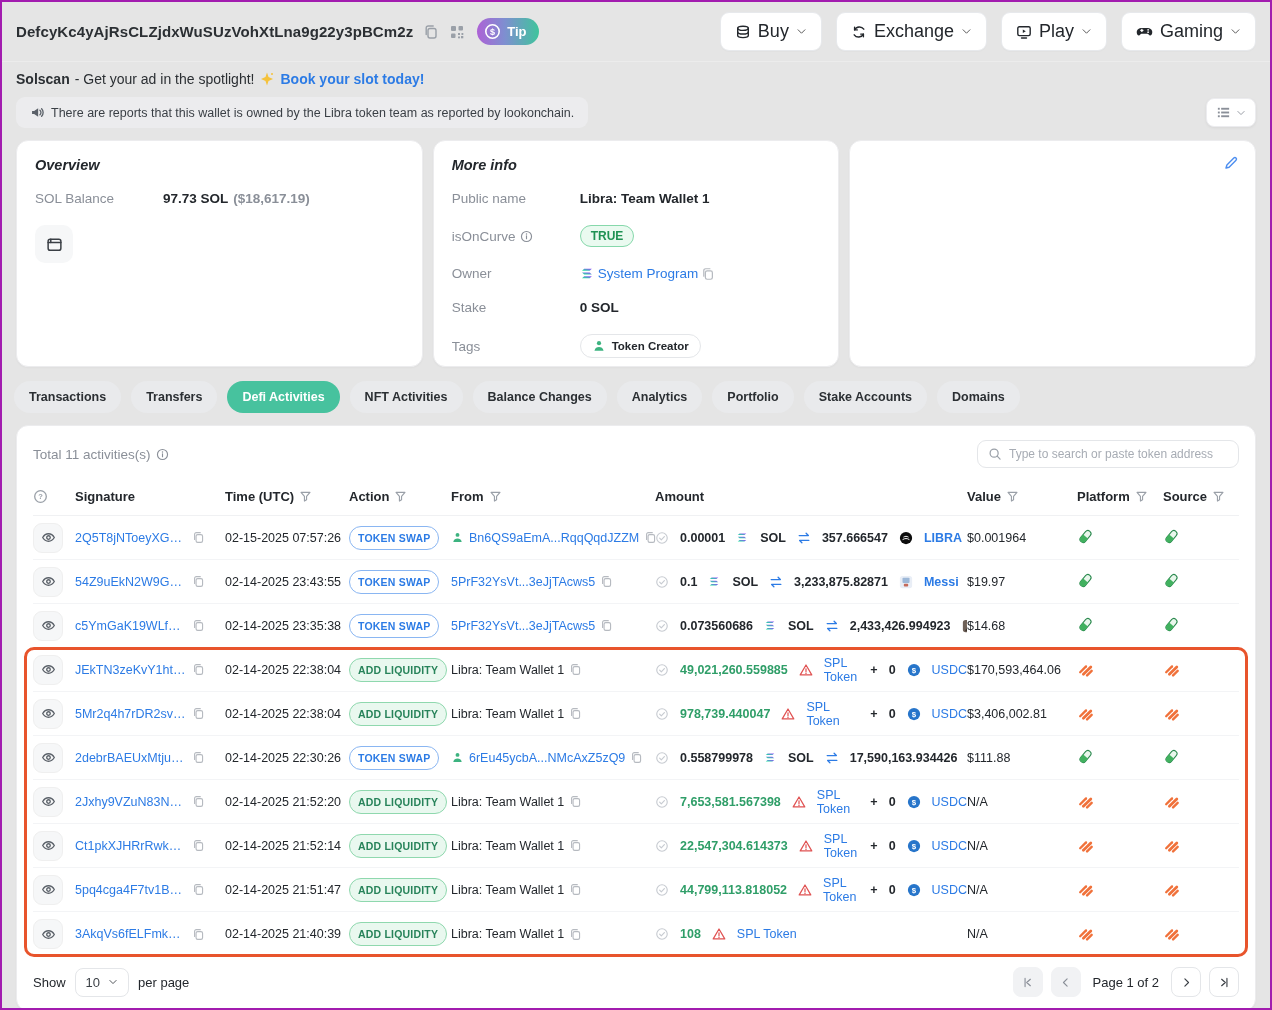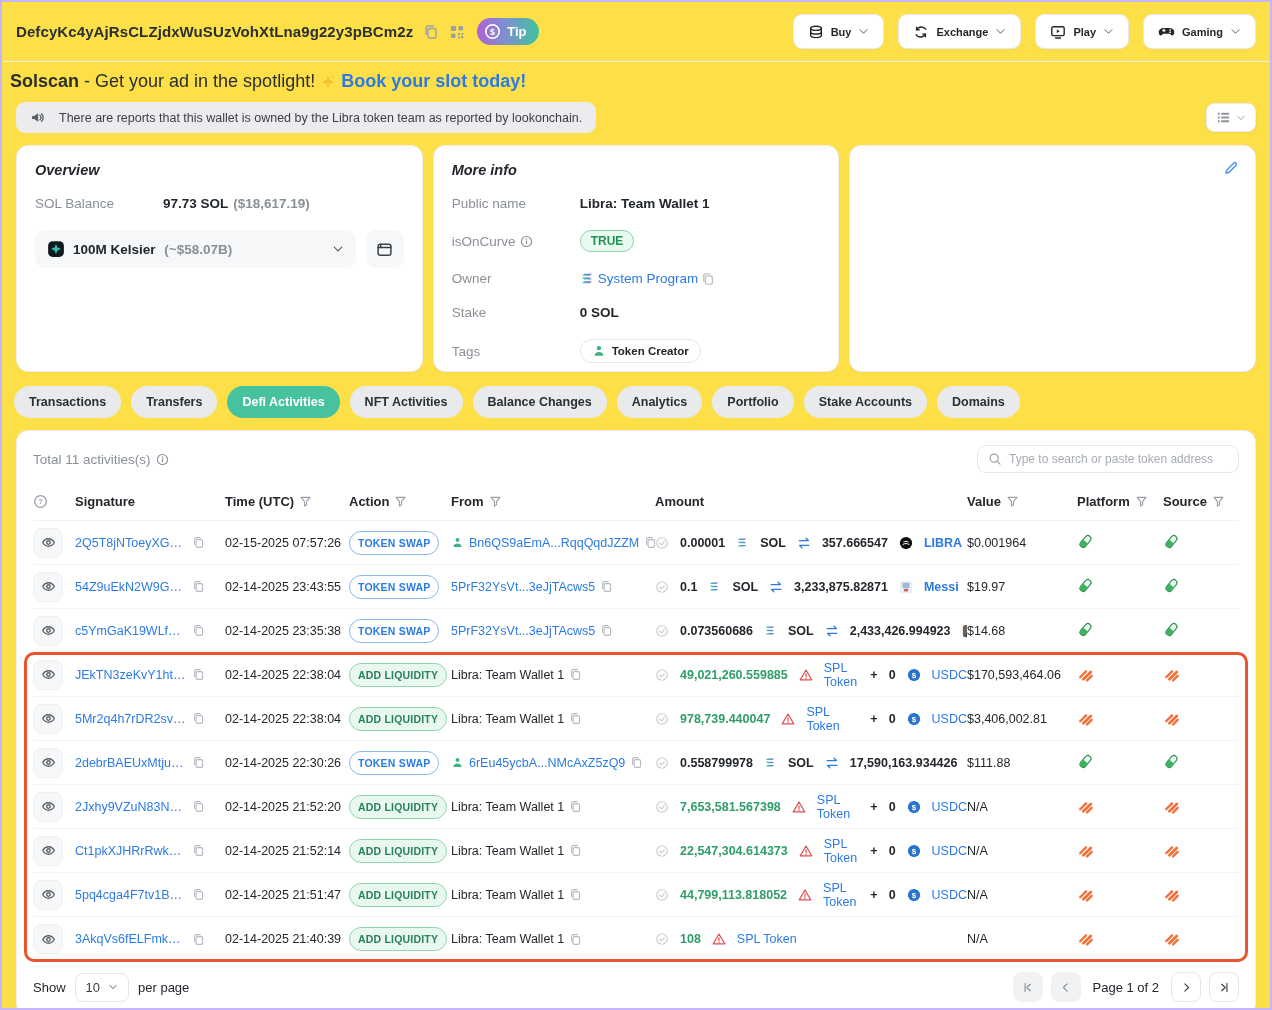--- a/index.html
+++ b/index.html
@@ -1,40 +1,40 @@
 <!DOCTYPE html>
 <html><head>
 <meta charset="utf-8">
 <style>
   * { margin:0; padding:0; box-sizing:border-box; }
   html,body { width:1272px; height:1010px; overflow:hidden; }
   body { font-family:"Liberation Sans", sans-serif; background:#fff; color:#23272c; }
-  .frame { width:1272px; height:1010px; border:2px solid #c4b5fd; background:#fde047; overflow:hidden; }
+  .frame { width:1272px; height:1010px; border:2px solid #a21caf; background:#e5e5e5; overflow:hidden; }
 
   .icn { display:inline-flex; align-items:center; justify-content:center; line-height:0; }
 
   
   .topbar { height:60px; display:flex; align-items:center; padding:0 14px; border-bottom:1px solid #ececec; }
   .addr { font-size:15px; font-weight:700; color:#2b2f33; letter-spacing:.1px; }
   .addr-icons { display:flex; align-items:center; gap:10px; margin-left:10px; color:#9aa0a8; }
   .tip-btn { display:inline-flex; align-items:center; gap:6px; margin-left:12px; padding:5px 12px 5px 7px;
              border-radius:16px; background:linear-gradient(90deg,#ad62d6,#7e8fd0 45%,#3fc49c); color:#fff;
              font-size:13px; font-weight:700; border:none; cursor:pointer; }
   .topnav { margin-left:auto; display:flex; gap:14px; }
   .nav-btn { display:inline-flex; align-items:center; gap:7px; background:#fff; border:1px solid #e7e9ec;
-             border-radius:9px; padding:8px 14px; font-size:11px; font-weight:700; color:#23272c; cursor:pointer;
+             border-radius:9px; padding:8px 14px; font-size:18px; font-weight:400; color:#23272c; cursor:pointer;
              box-shadow:0 1px 1px rgba(0,0,0,.02); }
   .nav-btn .chev { color:#555; }
 
   
-  .ad-row { padding:9px 8px 4px; font-size:18px; color:#2b2f33; display:flex; align-items:center; gap:5px; }
+  .ad-row { padding:9px 14px 4px; font-size:14px; color:#2b2f33; display:flex; align-items:center; gap:5px; }
   .ad-brand { font-weight:700; }
   .ad-link { color:#2c7be5; font-weight:700; text-decoration:none; cursor:pointer; }
   .notice-row { padding:6px 14px 8px; display:flex; align-items:center; }
-  .notice-pill { display:inline-flex; align-items:center; gap:14px; background:#ececee; border-radius:9px;
+  .notice-pill { display:inline-flex; align-items:center; gap:6px; background:#ececee; border-radius:9px;
                  padding:8px 14px; font-size:12.5px; color:#3a3f45; }
   .notice-pill .icn { color:#5a6068; }
   .view-btn { margin-left:auto; display:inline-flex; align-items:center; gap:5px; background:#fff; border:1px solid #ececef;
               box-shadow:0 1px 3px rgba(0,0,0,.06); border-radius:8px; padding:6px 9px; color:#8a8f98; cursor:pointer; }
 
   
   .cards { display:flex; gap:10px; padding:4px 14px 0; }
   .card { background:#fff; border:1px solid #ececee; border-radius:12px; box-shadow:0 1px 2px rgba(0,0,0,.03);
           width:407px; height:227px; padding:16px 18px; position:relative; }
   .card-title { font-size:14.5px; font-weight:700; margin-bottom:18px;font-style:italic; }
@@ -257,35 +257,20 @@
 
   <div class="cards">
     <div class="card">
       <div class="card-title">Overview</div>
       <div class="kv">
         <span class="kv-label">SOL Balance</span>
         <span class="kv-bold">97.73 SOL</span>
         <span class="kv-gray">($18,617.19)</span>
       </div>
       <div class="token-row">
-        <div class="token-select">
-          <span class="icn">
-              <svg width="18" height="18" viewBox="0 0 16 16">
-                <rect x="1" y="1" width="14" height="14" rx="4" fill="#0f1b1e"></rect>
-                <path d="M8 3.5l1.3 3.2L12.5 8l-3.2 1.3L8 12.5 6.7 9.3 3.5 8l3.2-1.3z" fill="#35c2b0"></path>
-              </svg>
-            </span>
-          <span><b>100M Kelsier</b>
-          <span class="kv-gray">(~$58.07B)</span></span>
-          <span class="icn chev">
-              <svg width="12" height="12" viewBox="0 0 16 16">
-                <path d="M3 5.5 8 10.5 13 5.5" fill="none" stroke="currentColor" stroke-width="1.4" stroke-linecap="round" stroke-linejoin="round"></path>
-              </svg>
-            </span>
-        </div>
         <button class="wallet-btn">
           <span class="icn">
               <svg width="17" height="17" viewBox="0 0 16 16">
                 <rect x="2" y="3" width="12" height="10.5" rx="2" fill="none" stroke="currentColor" stroke-width="1.4" stroke-linecap="round" stroke-linejoin="round"></rect>
                 <path d="M2 6.2h12" fill="none" stroke="currentColor" stroke-width="1.4" stroke-linecap="round" stroke-linejoin="round"></path>
                 <path d="M4.5 3v3.2" fill="none" stroke="currentColor" stroke-width="1.4" stroke-linecap="round" stroke-linejoin="round"></path>
               </svg>
             </span>
         </button>
       </div>

